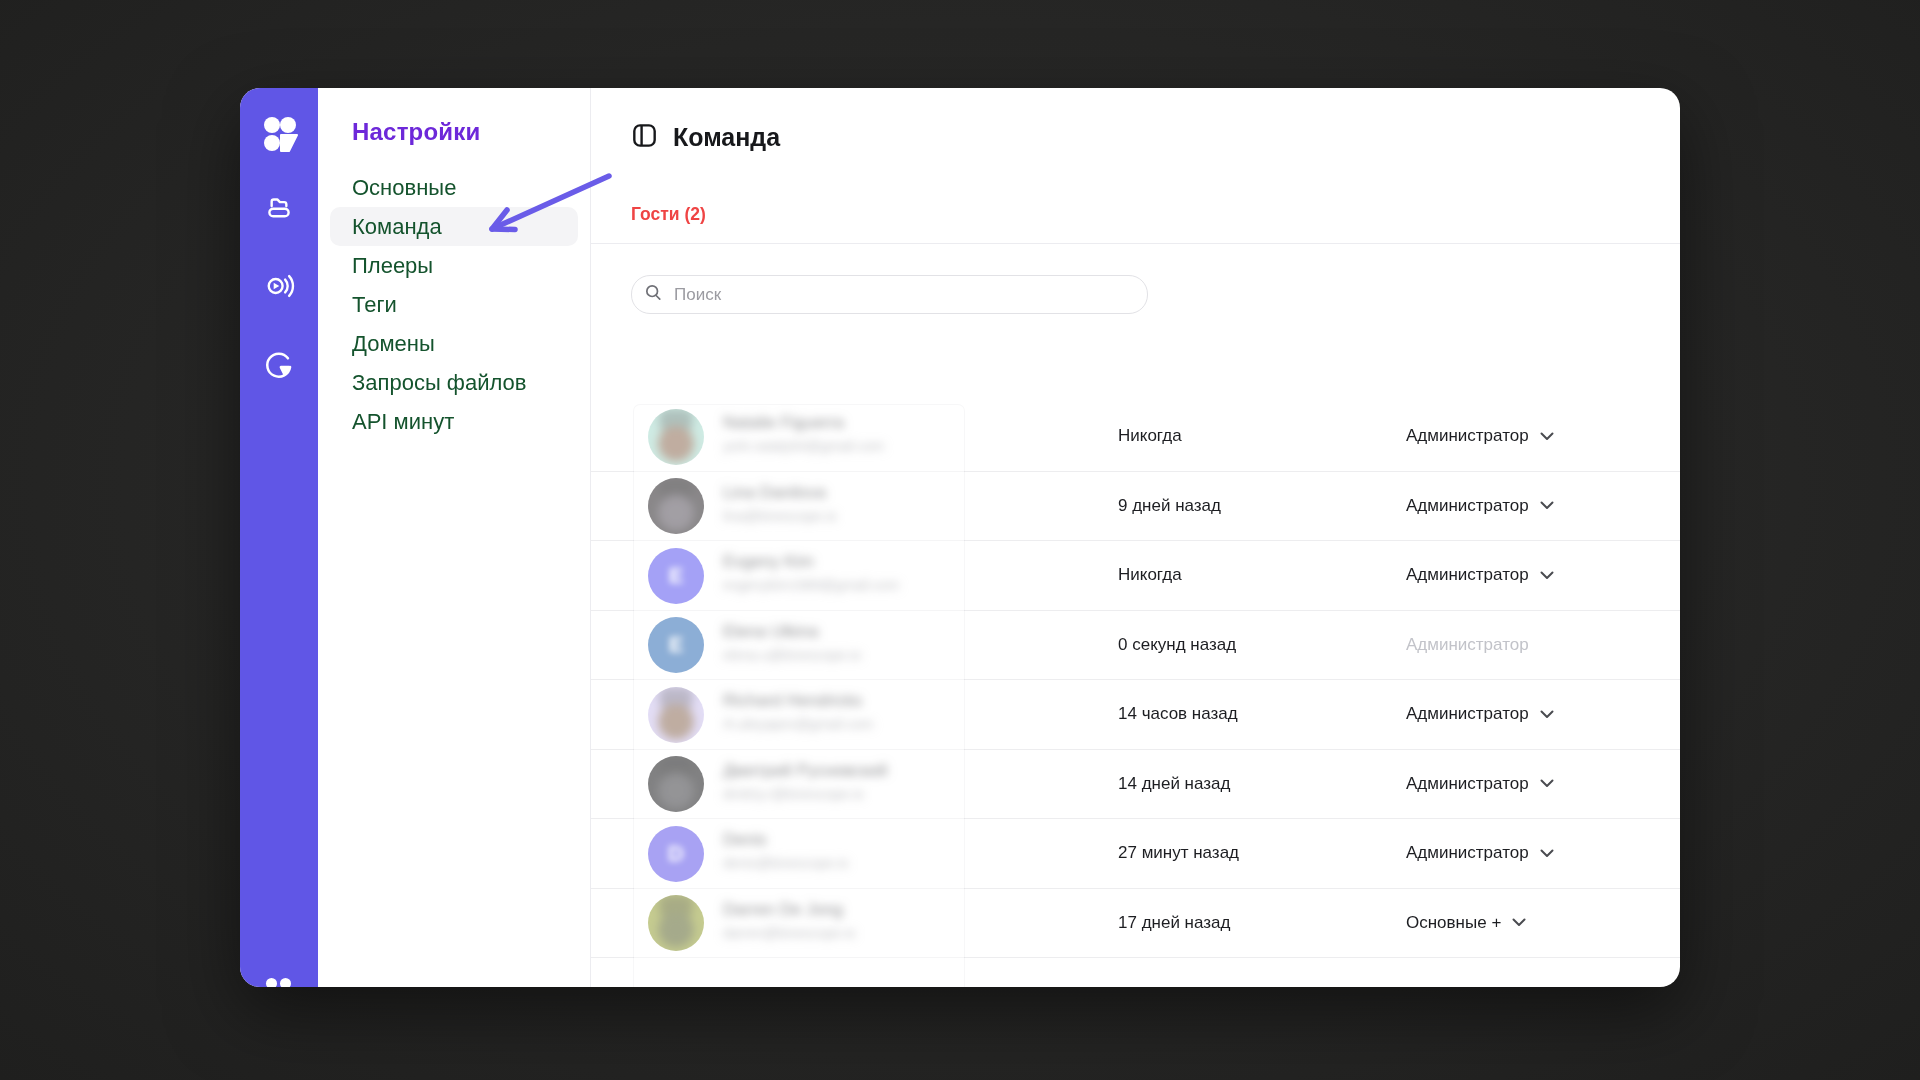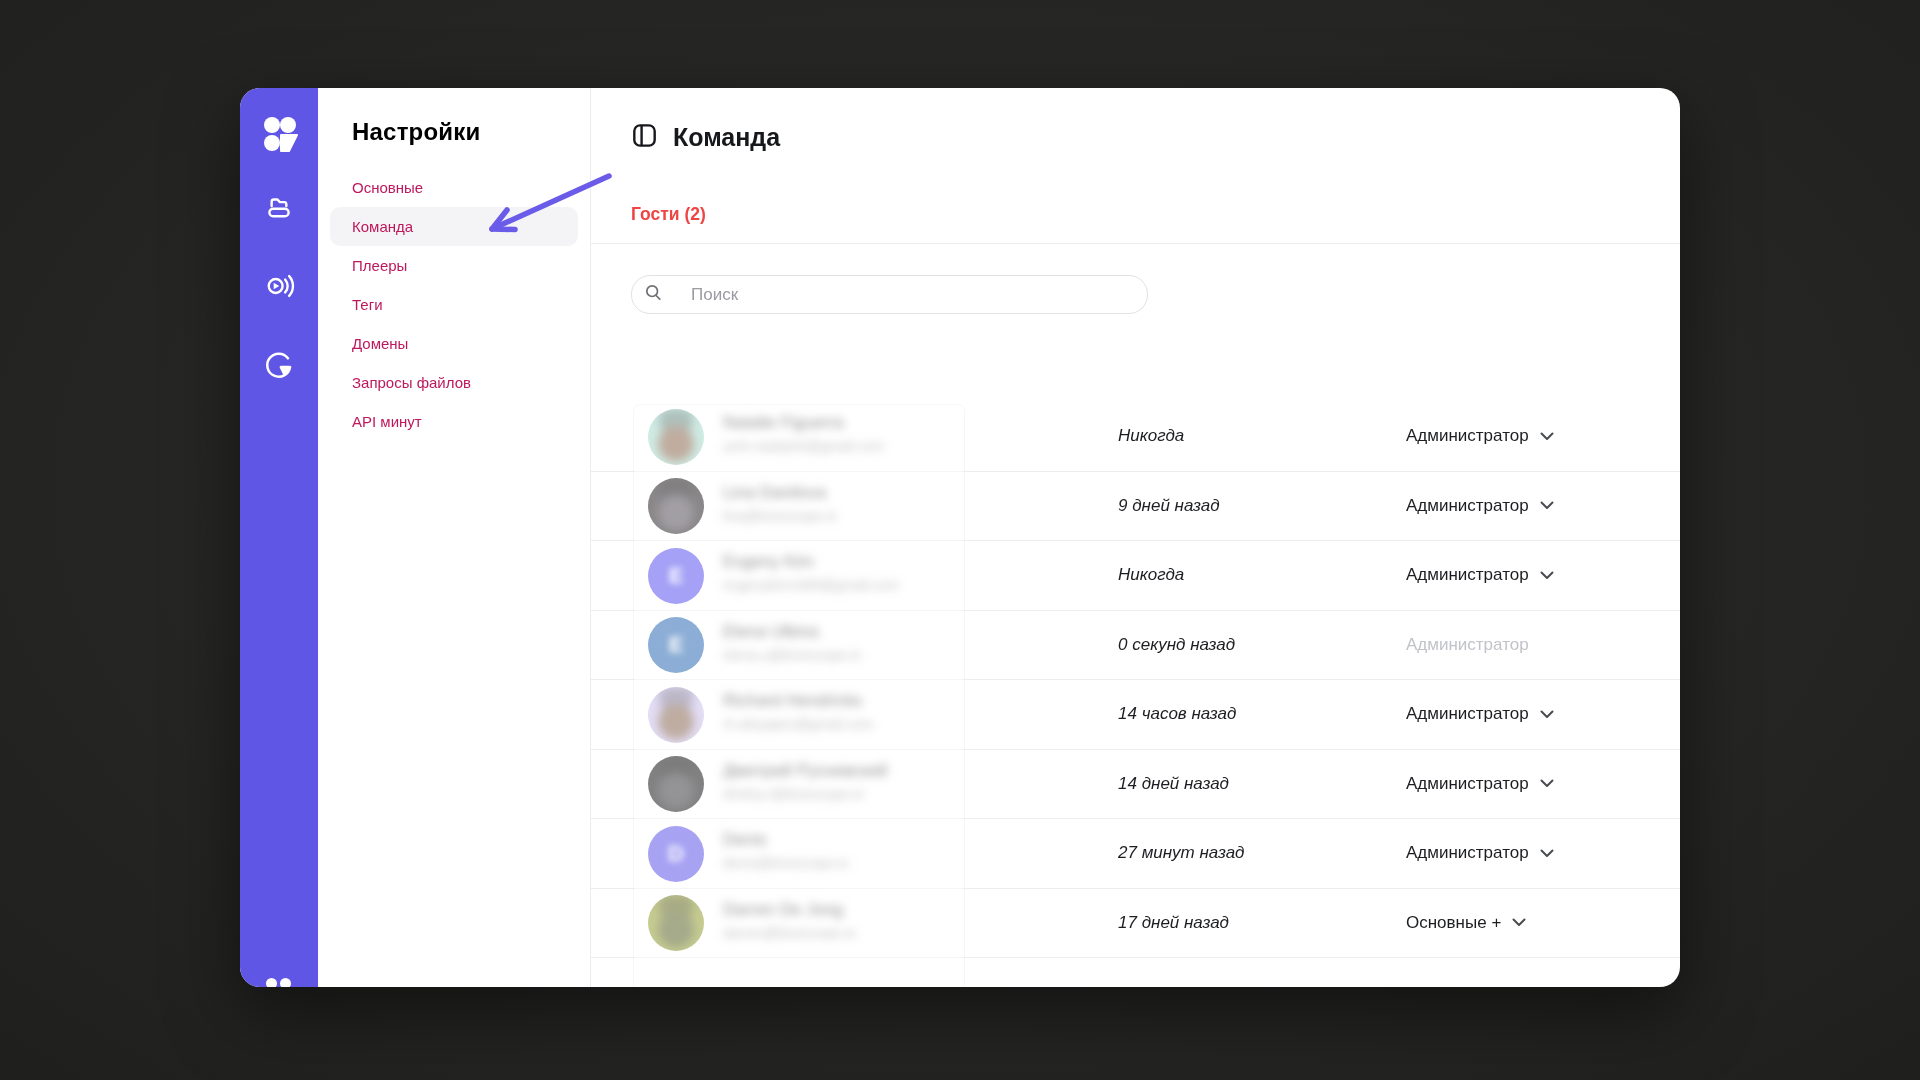--- a/index.html
+++ b/index.html
@@ -8,54 +8,54 @@
          background:radial-gradient(ellipse at 50% 45%, #2b2b2a 0%, #262625 55%, #1f1f1e 100%);}
   .card{position:absolute;left:240px;top:88px;width:1440px;height:899px;background:#fff;
         border-radius:20px;overflow:hidden;box-shadow:0 24px 70px rgba(0,0,0,.5);}
   
   .rail{position:absolute;left:0;top:0;bottom:0;width:78px;background:#6056E6;}
   .rail .ricon{position:absolute;left:50%;transform:translateX(-50%);display:flex;align-items:center;justify-content:center;cursor:pointer;}
   .rail .dots{position:absolute;left:26px;bottom:-2px;display:flex;gap:3px;}
   .rail .dots i{width:11px;height:11px;border-radius:50%;background:#fff;display:block;}
   
   .settings{position:absolute;left:78px;top:0;bottom:0;width:273px;background:#fff;border-right:1px solid #ececf0;}
-  .settings h1{margin:0;position:absolute;top:30px;left:34px;font-size:24px;font-weight:700;color:#000000;letter-spacing:.2px;text-align:right;}
+  .settings h1{margin:0;position:absolute;top:30px;left:34px;font-size:24px;font-weight:700;color:#6d28d9;letter-spacing:.2px;text-align:right;}
   .navlist{position:absolute;top:80px;left:0;right:0;margin:0;padding:0;list-style:none;}
   .navlist li{height:39px;margin:0 12px;padding:0 0 0 22px;display:flex;align-items:center;
-              font-size:15px;color:#be185d;border-radius:10px;cursor:pointer;}
+              font-size:22px;color:#14532d;border-radius:10px;cursor:pointer;}
   .navlist li.active{background:#f4f4f6;}
   
   .main{position:absolute;left:351px;right:0;top:0;bottom:0;}
   .pagehead{position:absolute;top:0;left:40px;height:98px;display:flex;align-items:center;gap:15px;}
   .pagehead h2{margin:0;font-size:25px;font-weight:700;color:#17181b;}
   .tabs{position:absolute;top:98px;left:0;right:0;height:58px;border-bottom:1px solid #ececf0;
         display:flex;align-items:center;padding-left:40px;gap:44px;}
   .tab{position:relative;height:100%;display:flex;align-items:center;font-size:17.5px;color:#ef4444;cursor:pointer;font-weight:bold;}
   .tab.active{color:#17181b;font-weight:700;}
   .tab.active::after{content:"";position:absolute;left:0;right:0;bottom:-1px;height:5px;border-radius:4px;background:#6C60EA;}
   .content{position:absolute;top:156px;left:0;right:0;bottom:0;}
   .searchbox{position:absolute;top:31px;left:40px;width:517px;height:39px;border:1px solid #e2e2e6;
-             border-radius:19px;display:flex;align-items:center;padding:0 12px;gap:26px;background:#fff;}
+             border-radius:19px;display:flex;align-items:center;padding:0 12px;gap:9px;background:#fff;}
   .searchbox input{border:none;outline:none;flex:1;font-size:17px;color:#33343a;background:transparent;}
   .searchbox input::placeholder{color:#9b9ba1;}
   .thead{position:absolute;top:100px;left:0;right:0;height:58px;font-size:16.5px;color:#8d8e93;}
   .thead .c1{position:absolute;left:58px;top:14px;cursor:pointer;}
   .thead .c2{position:absolute;left:527px;top:14px;cursor:pointer;}
   .thead .c3{position:absolute;left:815px;top:14px;color:#1d1e22;cursor:pointer;}
   .thead .sort{font-weight:700;margin-left:6px;color:#1d1e22;}
   .rows{position:absolute;top:158px;left:0;right:0;}
   .row{position:relative;height:69.5px;border-bottom:1px solid #ededef;}
   .avatar{position:absolute;left:57px;top:6.5px;width:56px;height:56px;border-radius:50%;overflow:hidden;
           display:flex;align-items:center;justify-content:center;}
   .avatar .blob{position:absolute;inset:0;filter:blur(5px);}
   .avatar .letter{position:relative;color:#fff;font-size:22px;font-weight:700;filter:blur(3px);}
   .who{position:absolute;left:132px;top:11px;}
   .who .nm{font-size:17px;color:#303136;filter:blur(5px);}
   .who .em{font-size:14px;color:#8f9096;margin-top:5px;filter:blur(5px);}
-  .visit{position:absolute;left:527px;top:50%;transform:translateY(-50%);font-size:17px;color:#1d1e22;font-style:italic;}
+  .visit{position:absolute;left:527px;top:50%;transform:translateY(-50%);font-size:17px;color:#1d1e22;}
   .role{position:absolute;left:815px;top:50%;transform:translateY(-50%);display:flex;align-items:center;gap:11px;
         font-size:17px;color:#1d1e22;cursor:pointer;}
   .role.muted{color:#c2c3c9;cursor:default;}
   .blur-patch{position:absolute;left:43px;top:161px;width:330px;height:636px;background:rgba(255,255,255,.45);
               border-radius:6px;box-shadow:0 0 0 1px rgba(90,90,110,.05);pointer-events:none;}
   .arrow-svg{position:absolute;inset:0;pointer-events:none;z-index:30;}
 </style>
 </head>
 <body>
 

